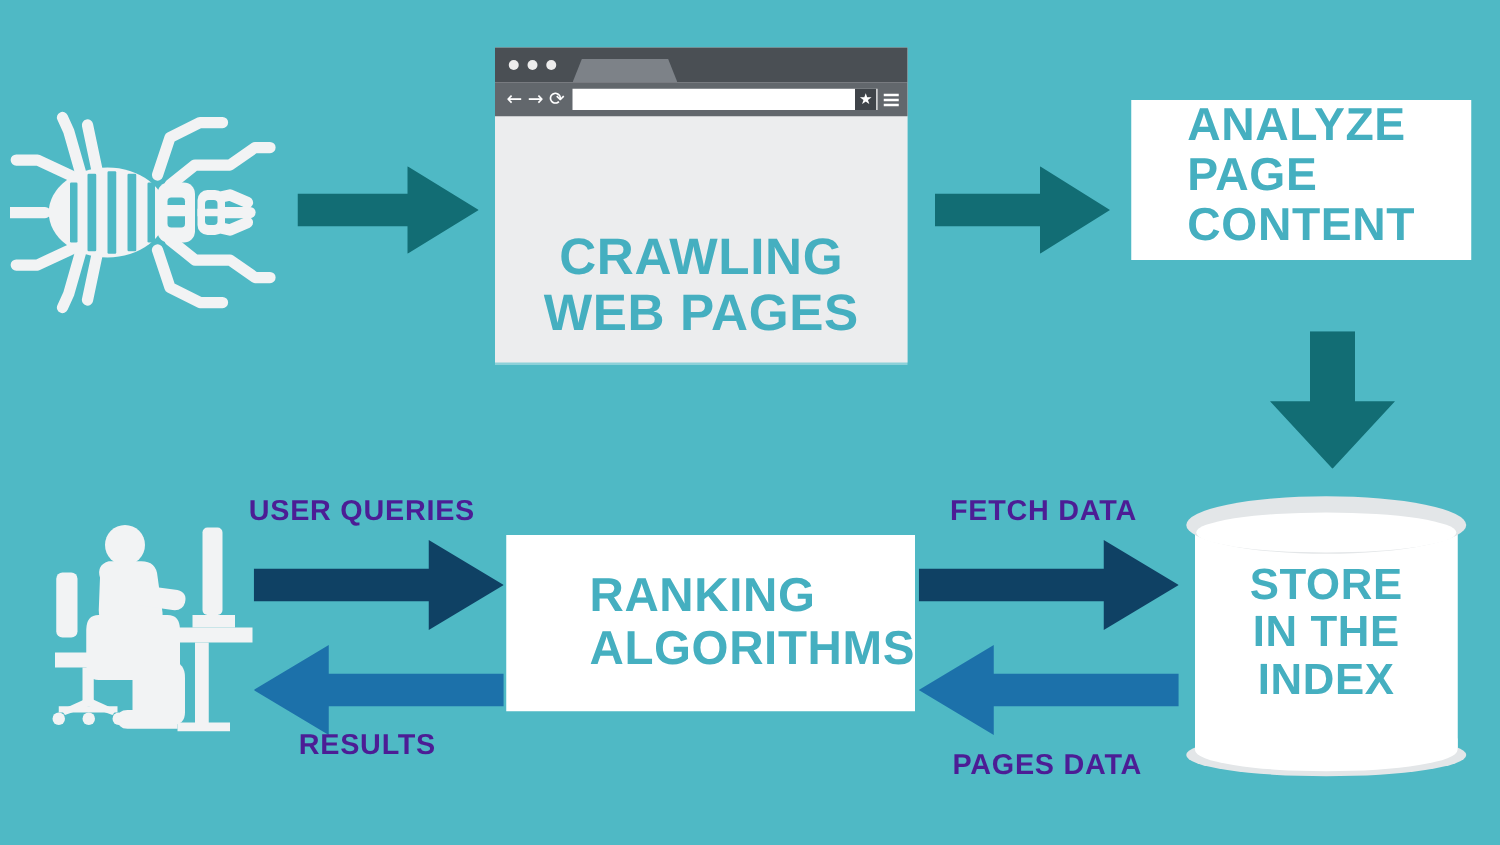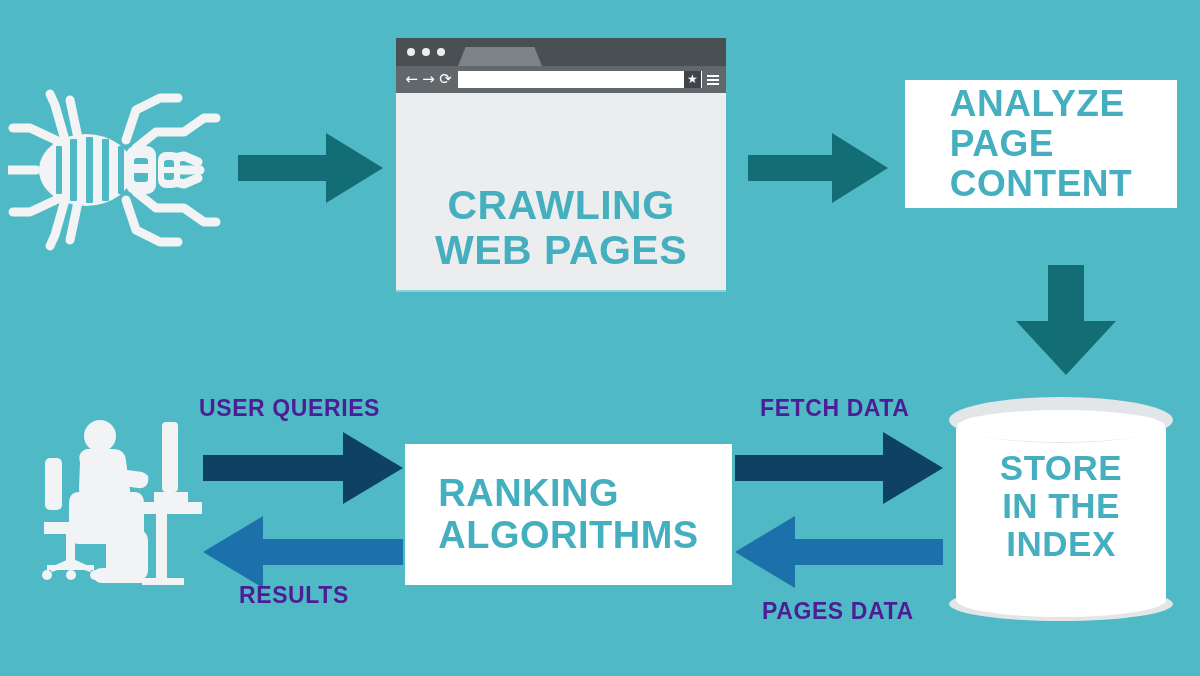--- a/index.html
+++ b/index.html
@@ -64,42 +64,42 @@
     color:#45AFC0; font-weight:bold; letter-spacing:0.5px; line-height:1.08;
   }
   #crawling-label { font-size:41px; }
 
   
   #arrow-browser-analyze { left:748px; top:133px; width:140px; height:70px; }
 
   
   #analyze-box {
     left:905px; top:80px; width:272px; height:128px;
-    background:#FFFFFF; display:flex; align-items:center; justify-content:center;
+    background:#FFFFFF; display:flex; justify-content:center;
   }
   #analyze-label { font-size:37px; }
 
   
   #arrow-analyze-store { left:1012px; top:265px; width:108px; height:110px; }
 
   
   #database-cylinder { left:944px; top:388px; width:234px; height:236px; }
   #store-label {
     position:absolute; left:0; top:0; width:234px; height:236px;
     display:flex; align-items:center; justify-content:center; text-align:center;
     font-size:35px; z-index:5;
   }
 
   
   #user-desk-icon { left:38px; top:418px; width:170px; height:172px; }
 
   
   #ranking-box {
-    left:405px; top:444px; width:327px; height:141px;
-    background:#FFFFFF; display:flex; align-items:center; justify-content:center;
+    left:405px; top:428px; width:327px; height:141px;
+    background:#FFFFFF; display:flex; align-items:center; justify-content:flex-end;
   }
   #ranking-label { font-size:38px; }
 
   
   #arrow-user-ranking   { left:203px; top:432px; width:200px; height:72px; }
   #arrow-ranking-store  { left:735px; top:432px; width:208px; height:72px; }
   #arrow-store-ranking  { left:735px; top:516px; width:208px; height:72px; }
   #arrow-ranking-user   { left:203px; top:516px; width:200px; height:72px; }
 
   

